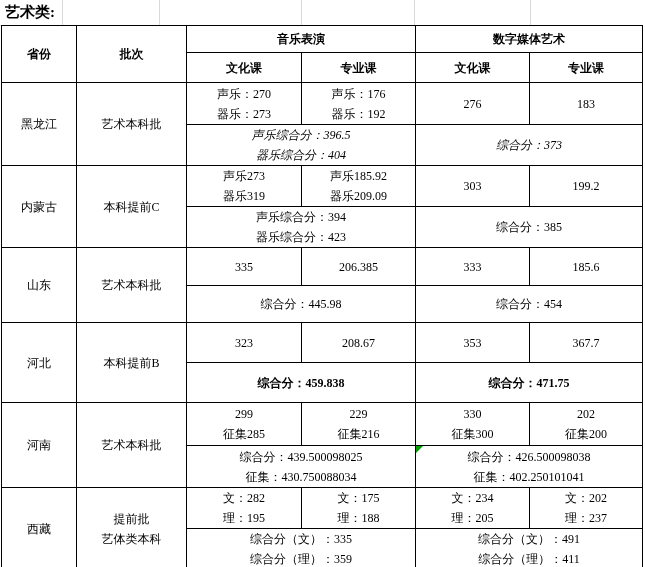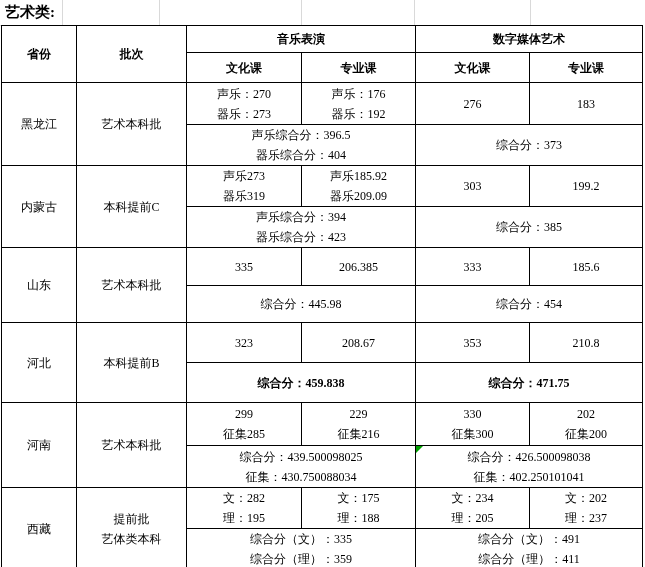--- a/index.html
+++ b/index.html
@@ -122,21 +122,21 @@
           <div class="ln">声乐：176</div>
           <div class="ln">器乐：192</div>
         </td>
         <td>
           <div class="ln">276</div>
         </td>
         <td>
           <div class="ln">183</div>
         </td>
       </tr>
-      <tr style="height: 41px;">
+      <tr style="height: 41px; font-style: italic;">
         <td colspan="2" class="composite">
           <div class="ln">声乐综合分：396.5</div>
           <div class="ln">器乐综合分：404</div>
         </td>
         <td colspan="2" class="composite">
           <div class="ln">综合分：373</div>
         </td>
       </tr>
       <tr style="height: 41px;">
         <td rowspan="2">内蒙古</td>
@@ -201,21 +201,21 @@
         <td>
           <div class="ln">323</div>
         </td>
         <td>
           <div class="ln">208.67</div>
         </td>
         <td>
           <div class="ln">353</div>
         </td>
         <td>
-          <div class="ln">210.8</div>
+          <div class="ln">367.7</div>
         </td>
       </tr>
       <tr style="height: 40px; font-weight: bold;">
         <td colspan="2" class="composite">
           <div class="ln">综合分：459.838</div>
         </td>
         <td colspan="2" class="composite">
           <div class="ln">综合分：471.75</div>
         </td>
       </tr>

